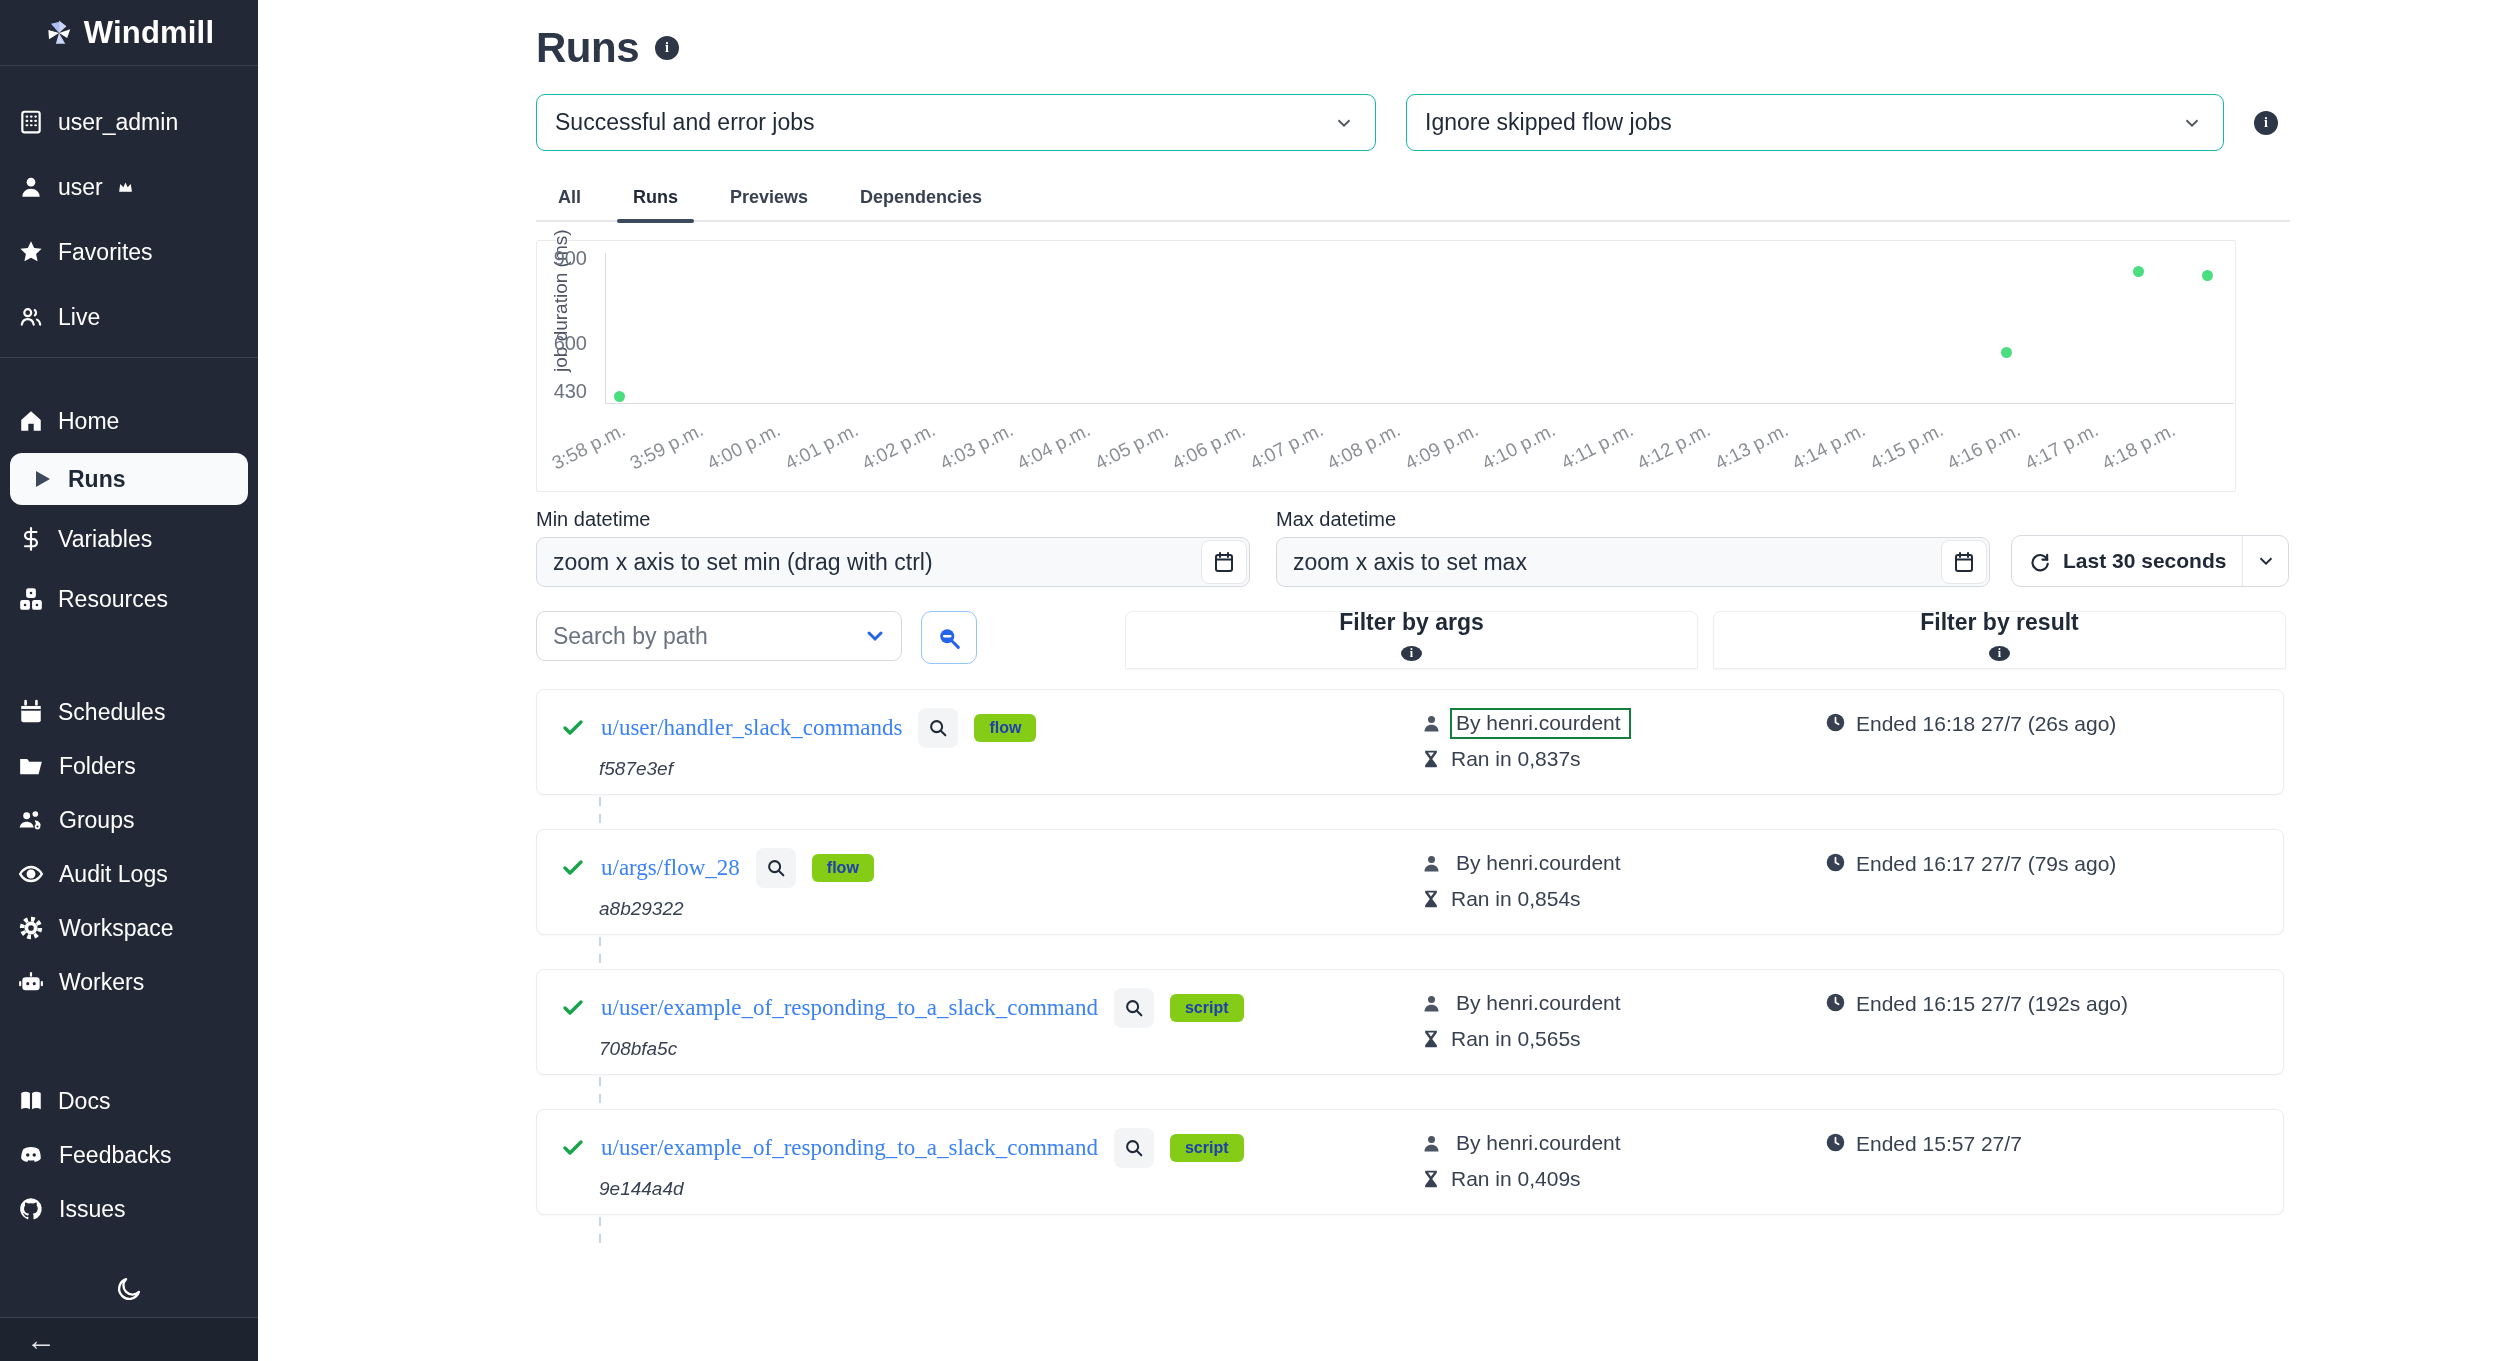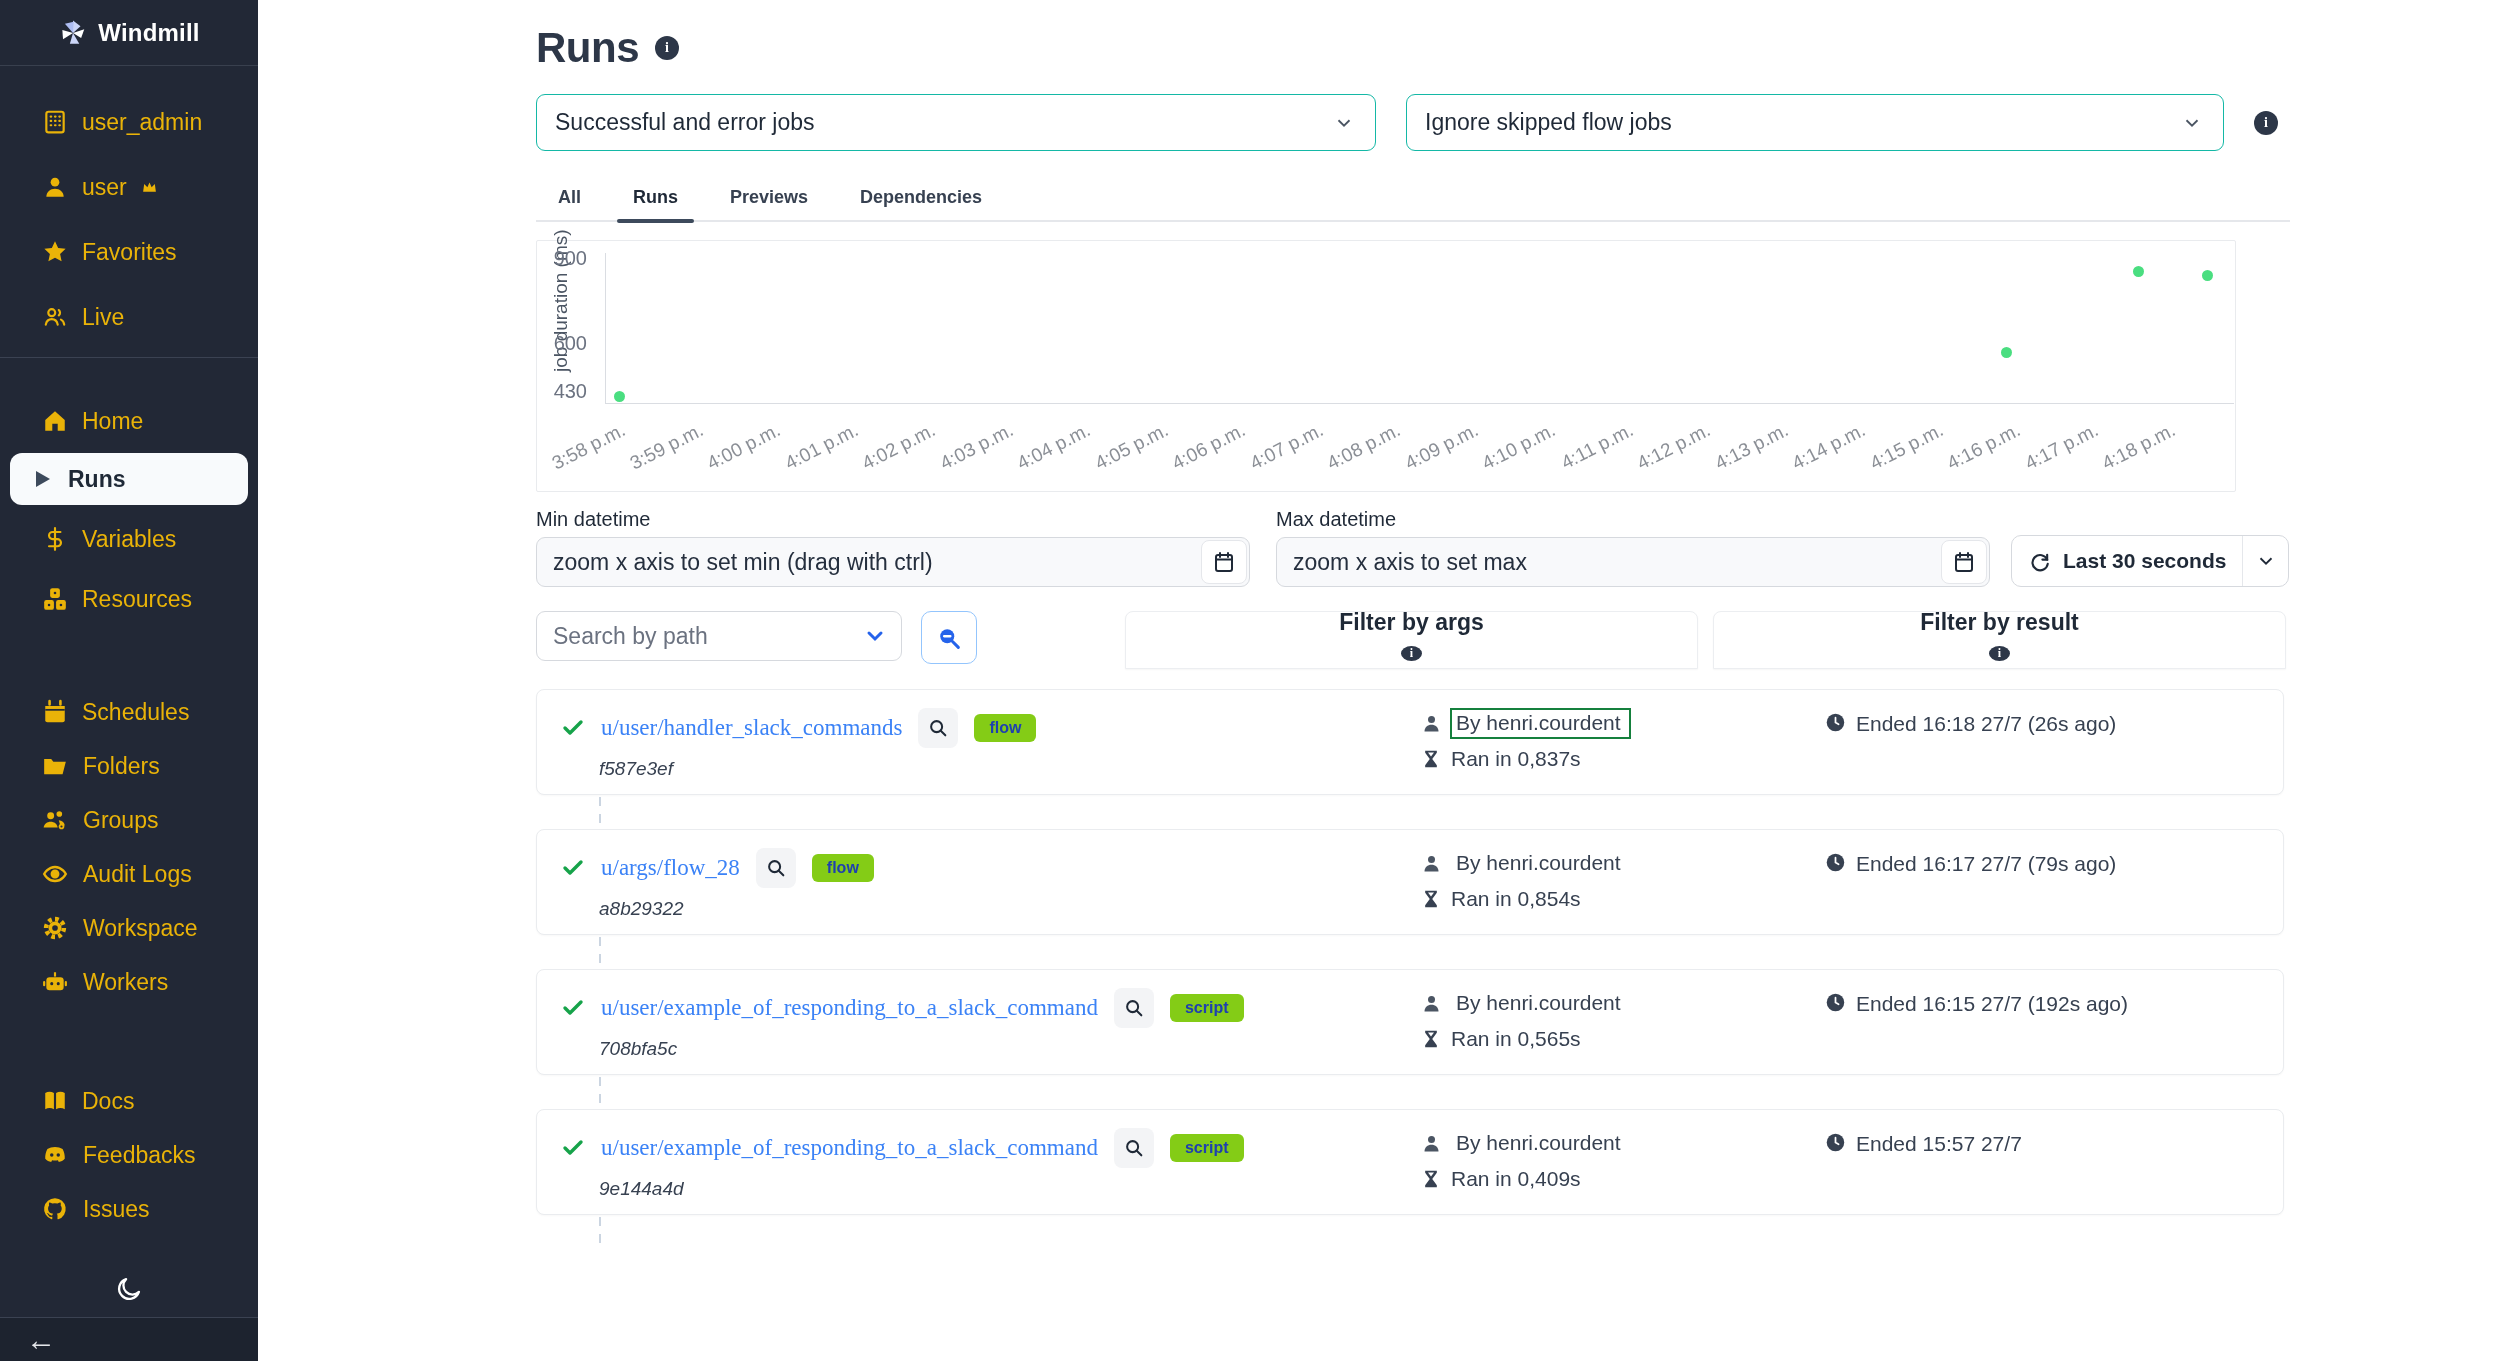--- a/index.html
+++ b/index.html
@@ -4,23 +4,23 @@
 <style>
   * { margin:0; padding:0; box-sizing:border-box; }
   html,body { width:2500px; height:1361px; background:#ffffff;
     font-family:"Liberation Sans", sans-serif; color:#2d3748; overflow:hidden; }
 
   
   .sidebar { position:fixed; left:0; top:0; width:258px; height:1361px;
     background:#222836; color:#fff; display:flex; flex-direction:column; }
   .sb-header { height:66px; display:flex; align-items:center; justify-content:center;
     gap:10px; border-bottom:1px solid #39404e; flex:0 0 auto; cursor:pointer; }
-  .sb-logo-text { font-size:24px; font-weight:bold; letter-spacing:.2px; }
+  .sb-logo-text { font-size:31px; font-weight:bold; letter-spacing:.2px; }
   .sb-item { height:52px; display:flex; align-items:center; gap:14px;
-    padding-left:42px; font-size:23px; font-weight:500; color:#eab308; cursor:pointer; }
+    padding-left:18px; font-size:23px; font-weight:500; color:#ffffff; cursor:pointer; }
   .sb-item svg { flex:0 0 auto; }
   .sb-item.pill { background:#f8fafc; color:#1f2937; font-weight:bold;
     margin:6px 10px 0 10px; border-radius:12px; padding-left:20px; height:52px; }
   .sb-divider { border:none; border-top:1px solid #3b4252; margin:14px 0 0 0; }
   .mt30{margin-top:30px;} .mt37{margin-top:37px;} .mt13{margin-top:13px;}
   .mt8{margin-top:8px;} .mt61{margin-top:61px;} .mt2{margin-top:2px;gap:15px;} .mt67{margin-top:67px;}
   .sb-moon { margin-top:40px; display:flex; justify-content:center; }
   .sb-moon button { background:none; border:none; color:#fff; cursor:pointer; }
   .sb-bottom { margin-top:auto; border-top:1px solid #3b4252; background:#1d232f;
     height:44px; display:flex; align-items:center; padding-left:26px; }

